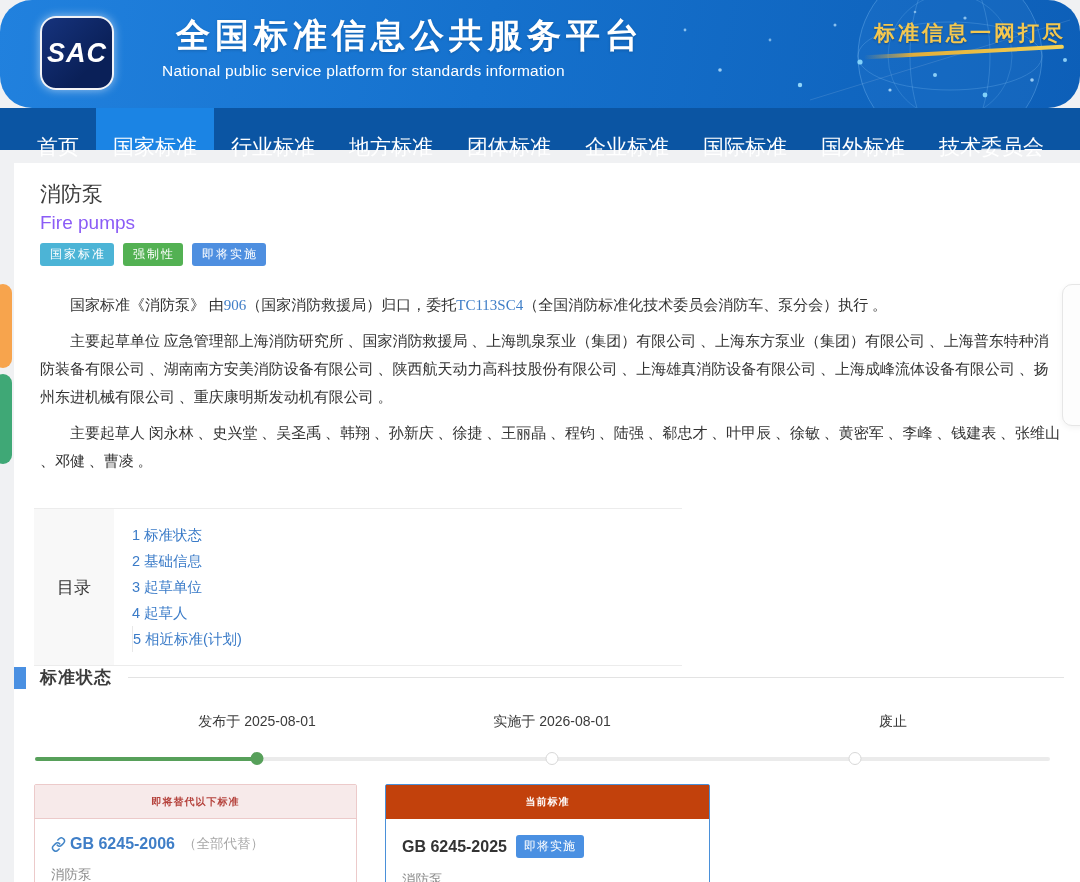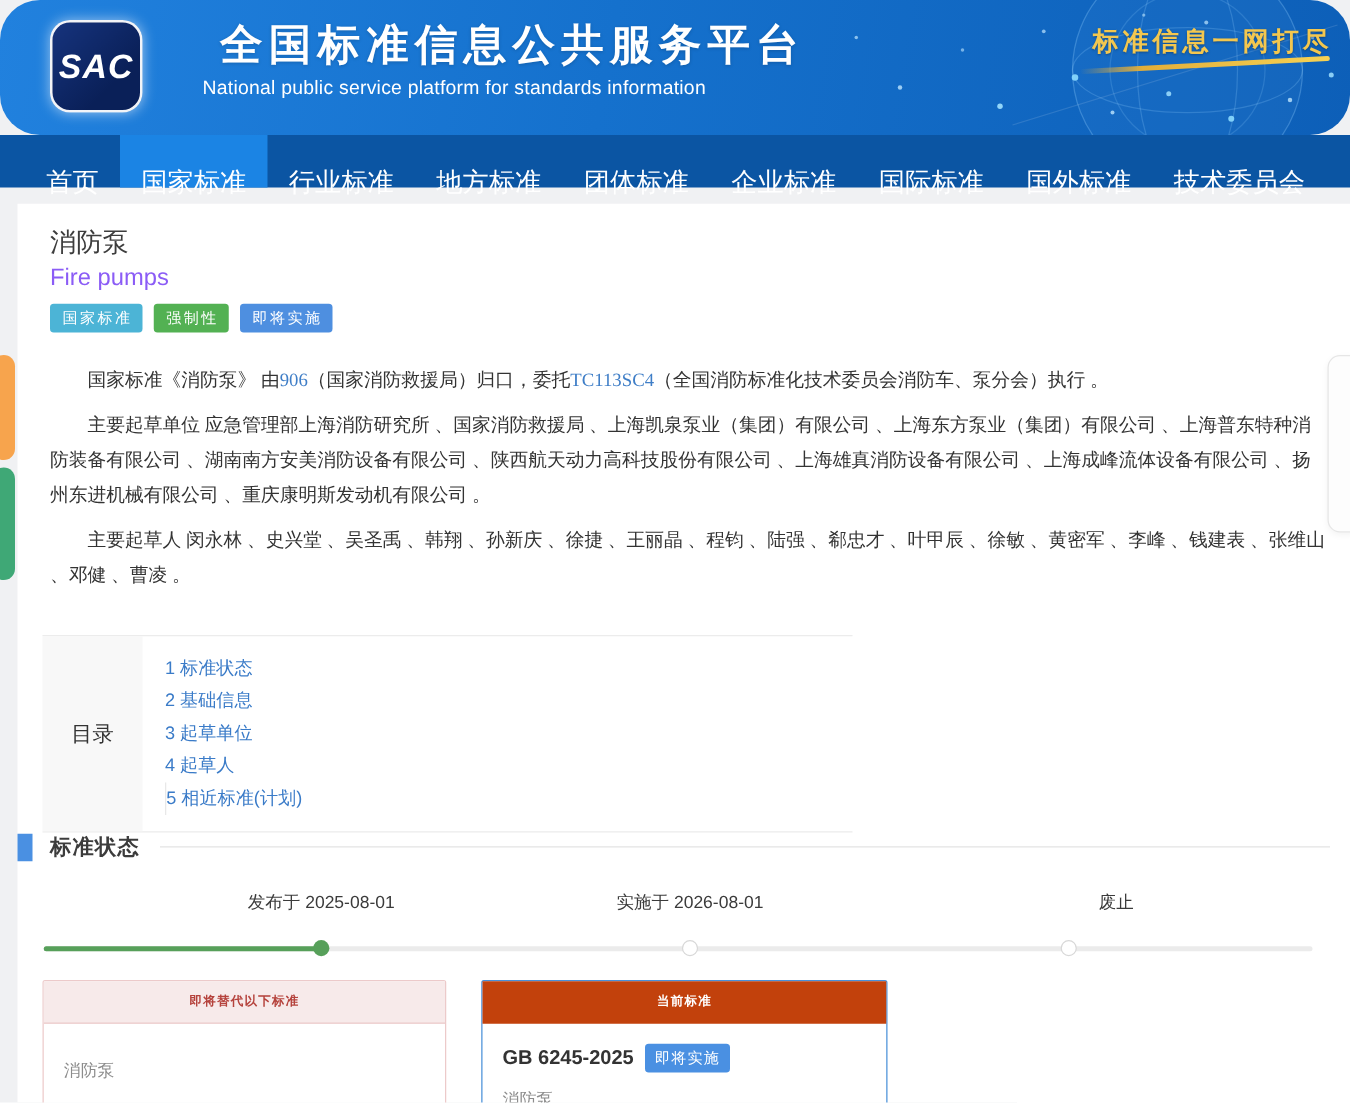--- a/index.html
+++ b/index.html
@@ -230,20 +230,30 @@
     <div class="tl-line-done"></div>
     <div class="tl-dot done" style="left:243px;"></div>
     <div class="tl-dot pending" style="left:538px;"></div>
     <div class="tl-dot pending" style="left:841px;"></div>
   </div>
 
   <div class="cards">
     <div class="card replaced">
       <div class="card-hd">即将替代以下标准</div>
       <div class="card-bd">
+        <div class="card-row1">
+          <a class="code-link">
+            <svg width="15" height="15" viewBox="0 0 24 24" fill="none" stroke="#4285c7" stroke-width="2.4" stroke-linecap="round" stroke-linejoin="round">
+              <path d="M10 13a5 5 0 0 0 7.07 0l3-3a5 5 0 0 0-7.07-7.07L11 4.93"></path>
+              <path d="M14 11a5 5 0 0 0-7.07 0l-3 3a5 5 0 0 0 7.07 7.07L13 19.07"></path>
+            </svg>
+            <span>GB 6245-2006</span>
+          </a>
+          <span class="code-note">（全部代替）</span>
+        </div>
         <div class="card-name">消防泵</div>
       </div>
     </div>
     <div class="card current">
       <div class="card-hd">当前标准</div>
       <div class="card-bd">
         <div class="card-row1">
           <span class="code-plain">GB 6245-2025</span>
           <span class="mini-badge">即将实施</span>
         </div>

